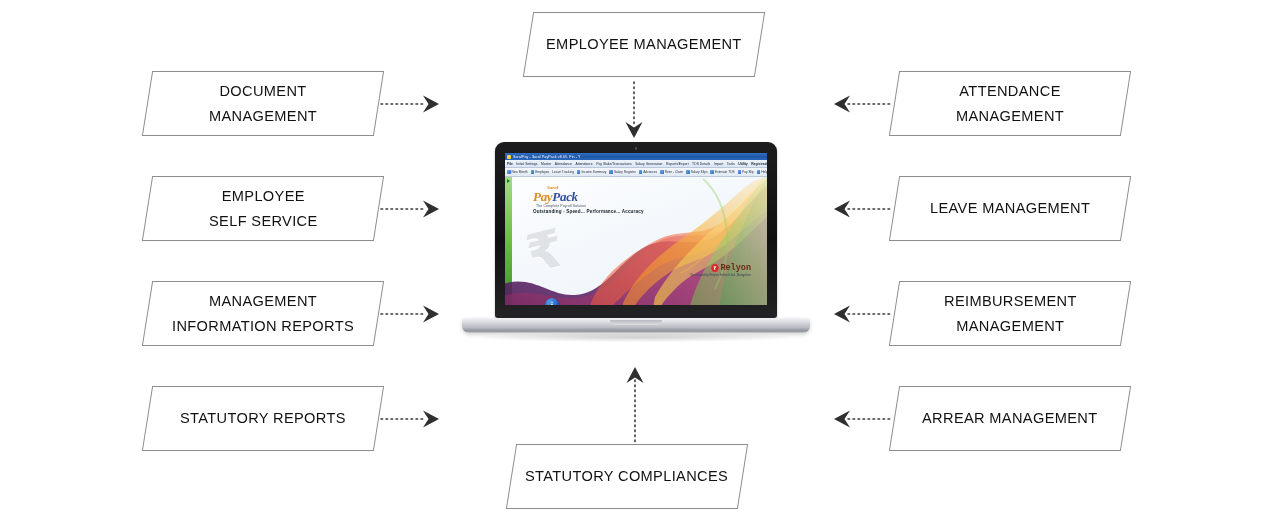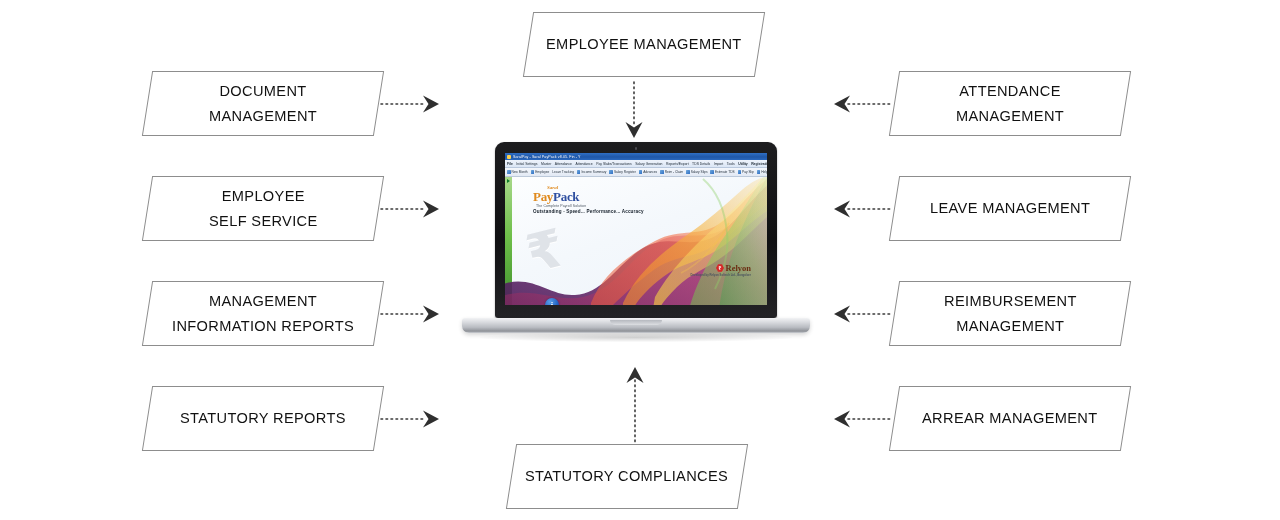--- a/index.html
+++ b/index.html
@@ -197,20 +197,21 @@
     font-family: "Liberation Serif", serif;
     font-style: italic;
     font-weight: bold;
     font-size: 5px;
     color: #e08a1e;
     margin-left: 14px;
     line-height: 1;
   }
   .brand-paypack {
     font-family: "Liberation Serif", serif;
+    font-style: italic;
     font-weight: bold;
     font-size: 13px;
     line-height: 1.02;
     letter-spacing: -0.3px;
   }
   .brand-pay { color: #e08a1e; }
   .brand-pack { color: #2f4fa0; }
   .brand-tagline {
     font-size: 3.5px;
     color: #4a5560;
@@ -259,21 +260,21 @@
     background: #d62828;
     clip-path: polygon(25% 4%, 75% 4%, 100% 50%, 75% 96%, 25% 96%, 0% 50%);
     display: flex; align-items: center; justify-content: center;
     color: #ffffff;
     font-size: 5px;
     font-weight: bold;
     font-family: "Liberation Serif", serif;
     flex: none;
   }
   .relyon-name {
-    font-family: Liberation Serif, serif;
+    font-family: Liberation Mono, monospace;
     font-size: 8.5px;
     font-weight: bold;
     color: #6b2d12;
     line-height: 1;
   }
   .relyon-sub {
     font-size: 2.8px;
     color: #4c5560;
     margin-top: 0.8px;
     white-space: nowrap;

